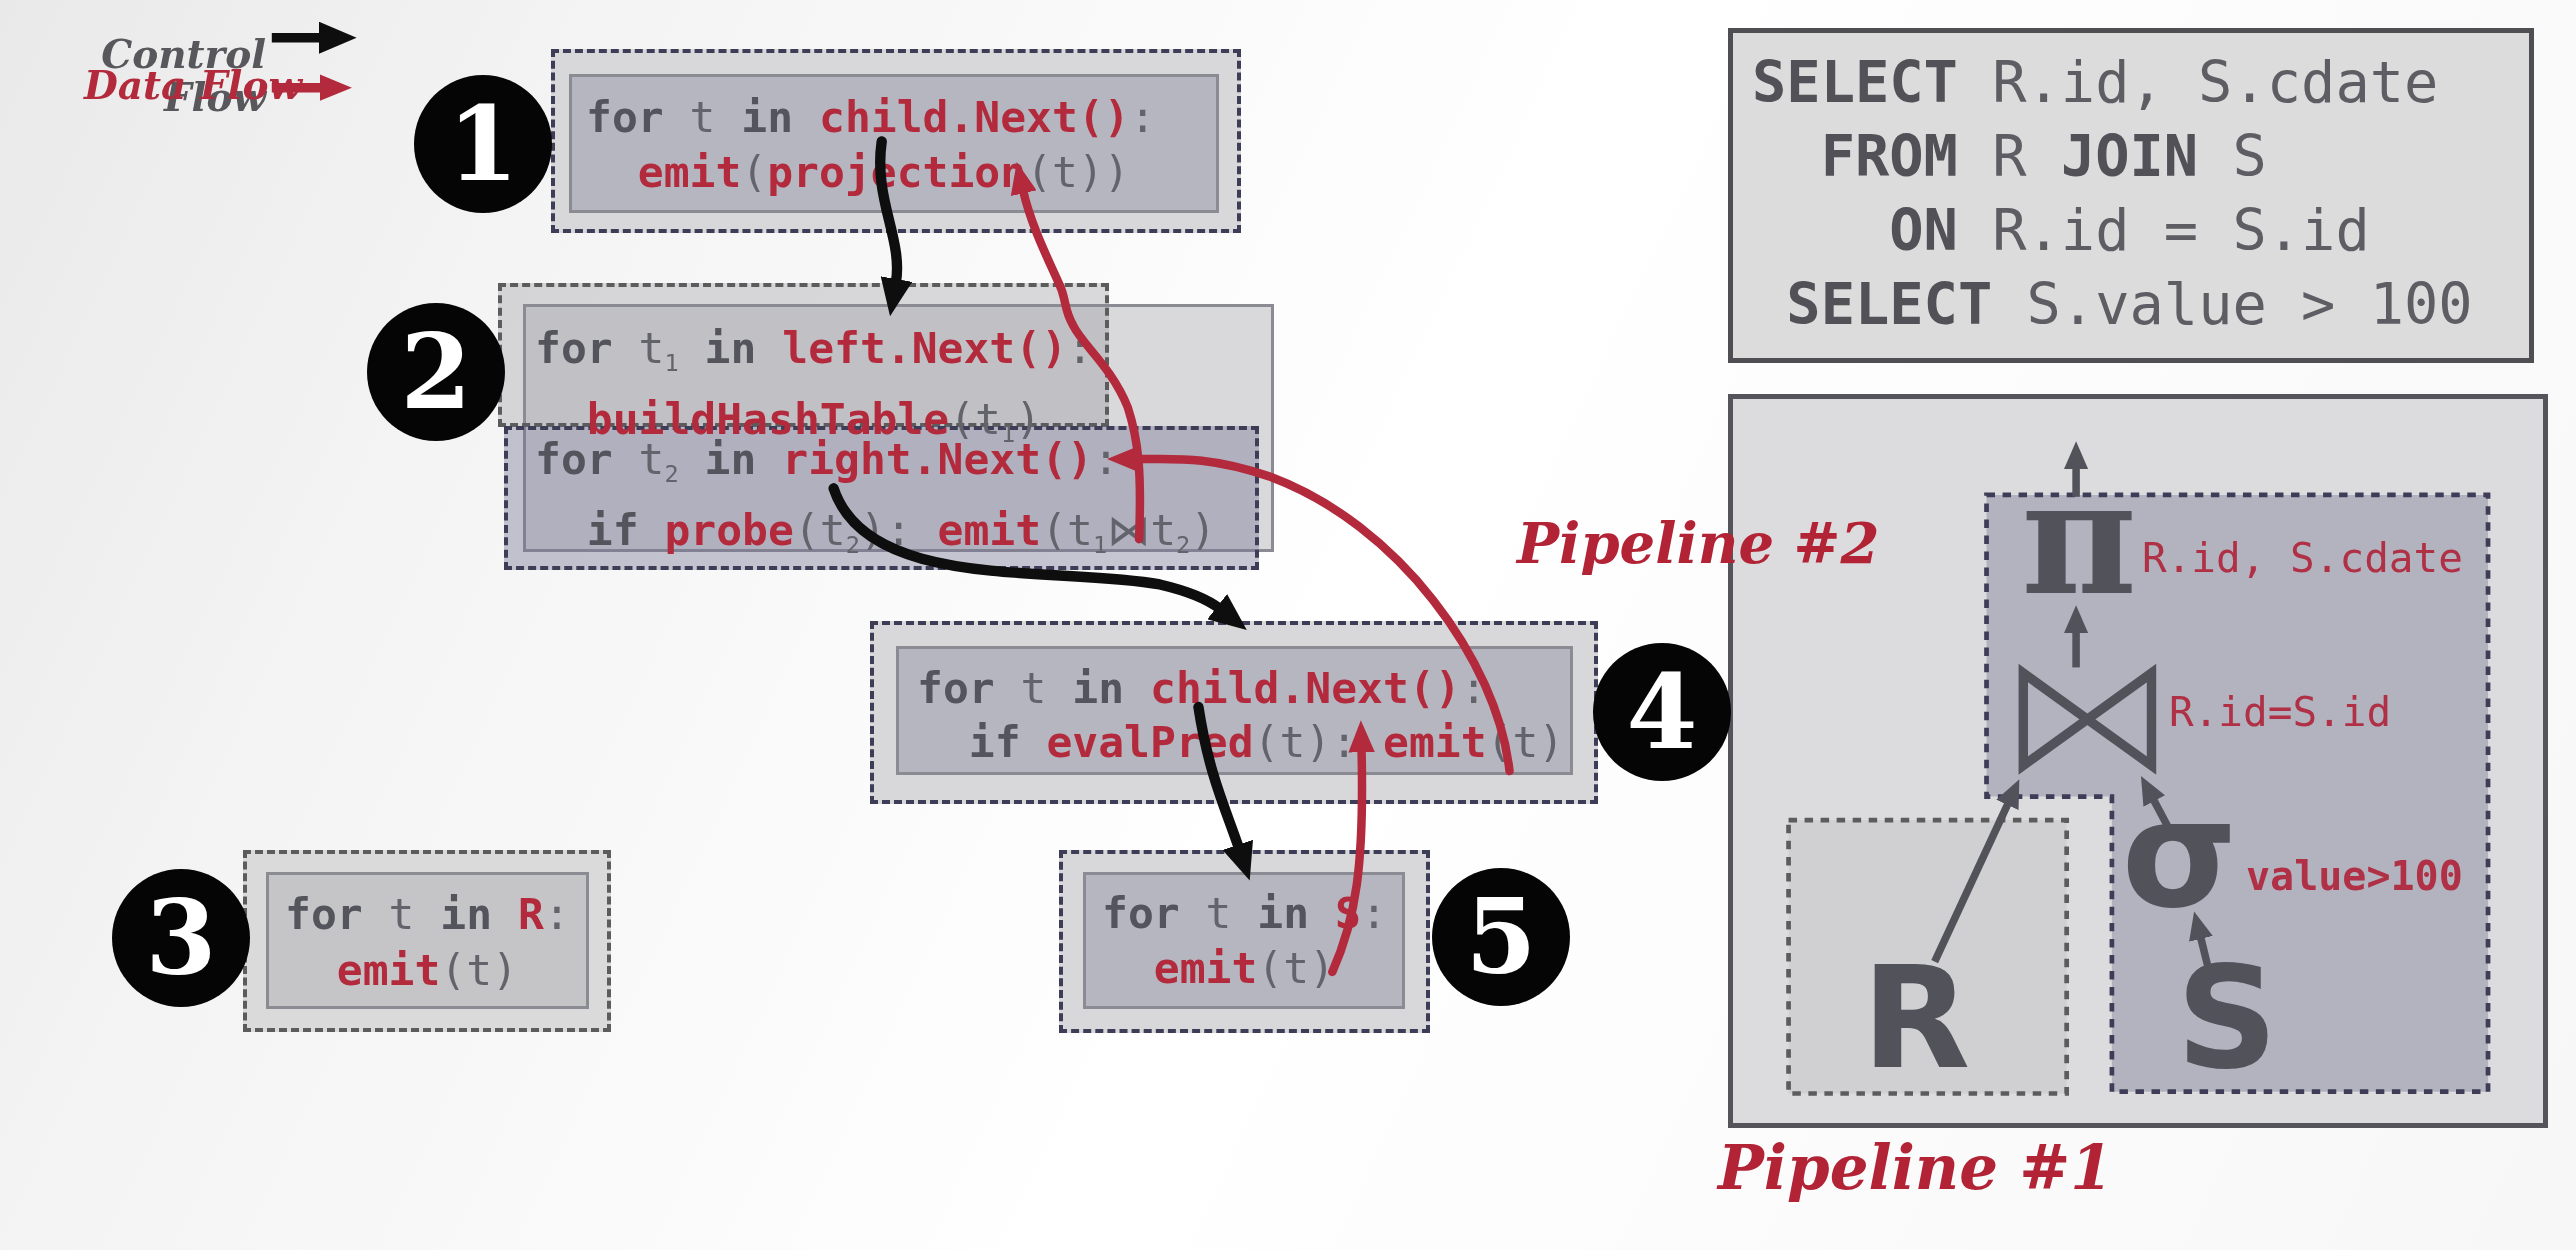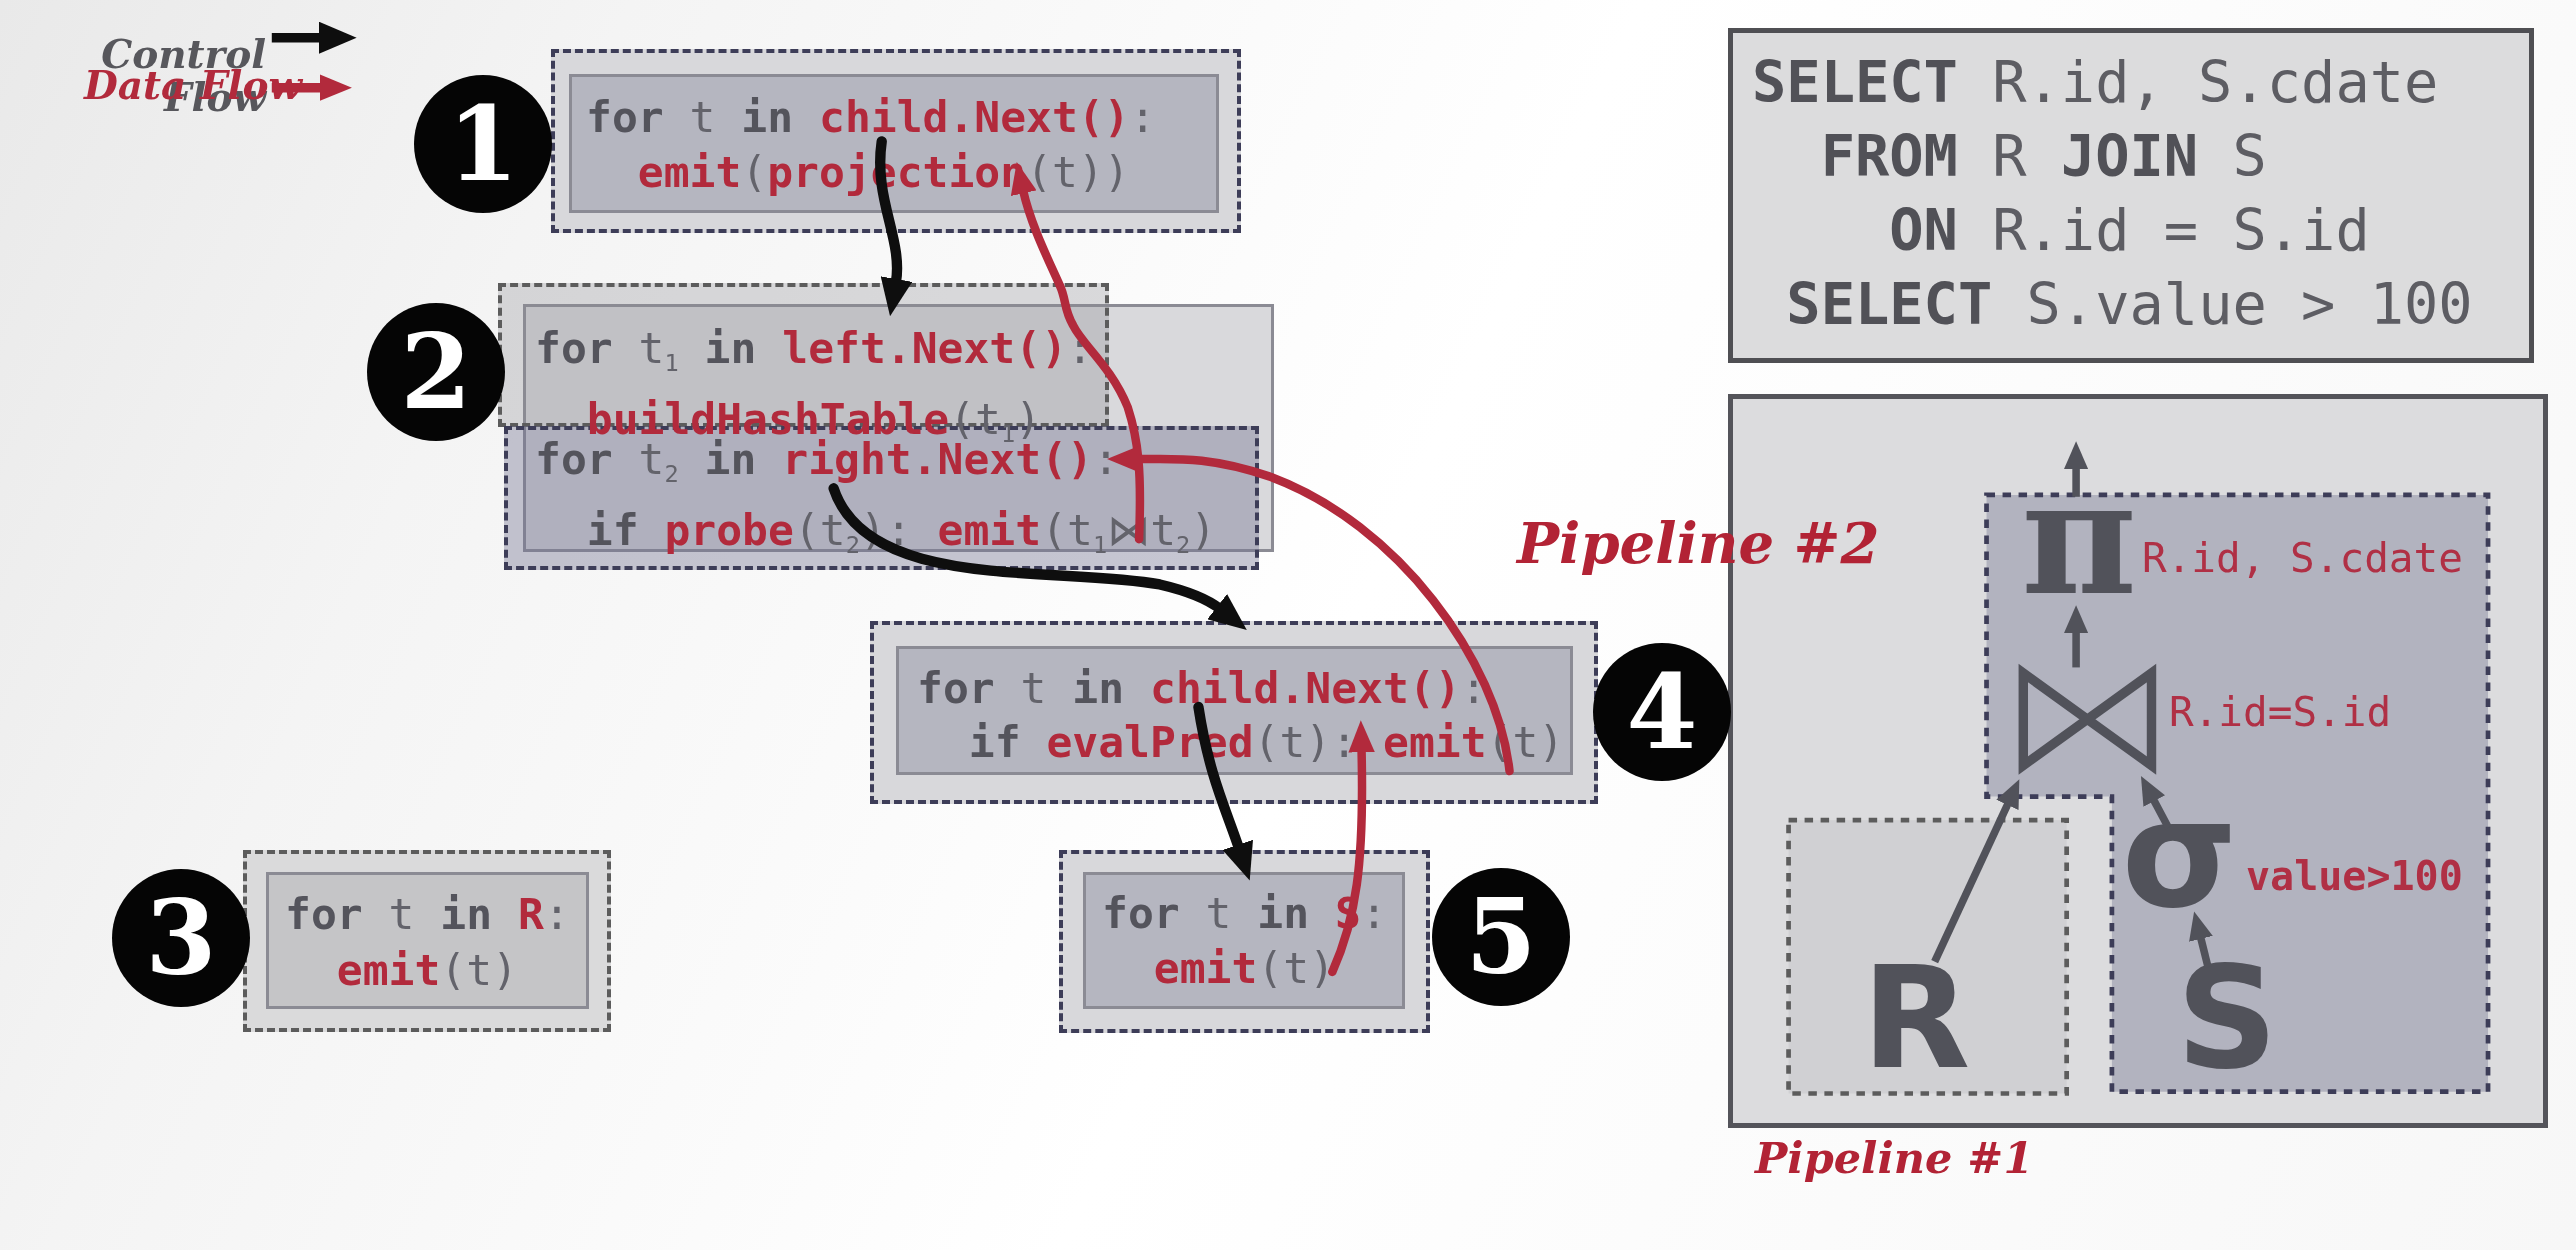--- a/index.html
+++ b/index.html
@@ -123,21 +123,21 @@
   </svg>
 
   <div class="abs plan-op" style="left:2013px;top:476px;width:132px;height:123px;font-size:158px;">π</div>
   <div class="abs plan-red-label" style="left:2142px;top:534px;font-size:41px;">R.id, S.cdate</div>
   <div class="abs plan-red-label" style="left:2169px;top:688px;font-size:41px;">R.id=S.id</div>
   <div class="abs plan-op" style="left:2123px;top:795px;width:113px;height:118px;font-size:149px;font-family:'DejaVu Sans',sans-serif;">σ</div>
   <div class="abs plan-red-label" style="left:2246px;top:853px;font-size:40px;font-weight:bold;">value&gt;100</div>
   <div class="abs plan-table" style="left:1850px;top:950px;width:132px;height:137px;font-size:141px;">R</div>
   <div class="abs plan-table" style="left:2161px;top:950px;width:132px;height:137px;font-size:141px;">S</div>
   <div class="abs pipeline-label" style="left:1517px;top:515px;font-size:56px;">Pipeline #2</div>
-  <div class="abs pipeline-label" style="left:1755px;top:1137px;font-size:43px;">Pipeline #1</div>
+  <div class="abs pipeline-label" style="left:1718px;top:1137px;font-size:61px;">Pipeline #1</div>
 
   <svg class="layer" width="2576" height="1250" viewBox="0 0 2732 1326">
     <defs>
       <marker id="ah-black" markerUnits="userSpaceOnUse" markerWidth="40" markerHeight="34" refX="4" refY="17" orient="auto">
         <path d="M0,0 L40,17 L0,34 Z" fill="#0e0e0e"></path>
       </marker>
       <marker id="ah-red" markerUnits="userSpaceOnUse" markerWidth="34" markerHeight="28" refX="3" refY="14" orient="auto">
         <path d="M0,0 L34,14 L0,28 Z" fill="#b22a3c"></path>
       </marker>
       <marker id="ah-gray" markerUnits="userSpaceOnUse" markerWidth="30" markerHeight="26" refX="2" refY="13" orient="auto">

